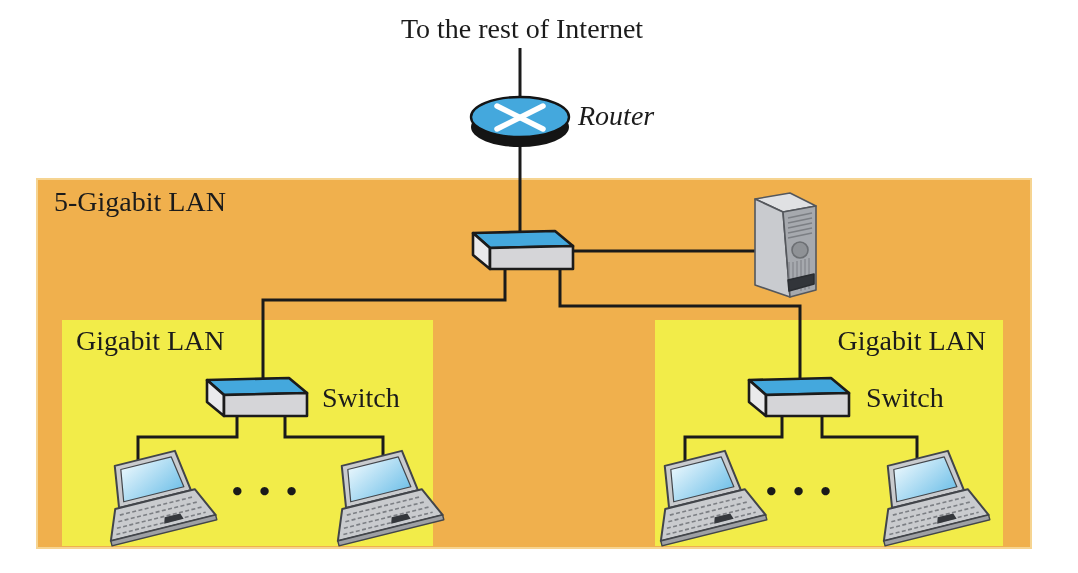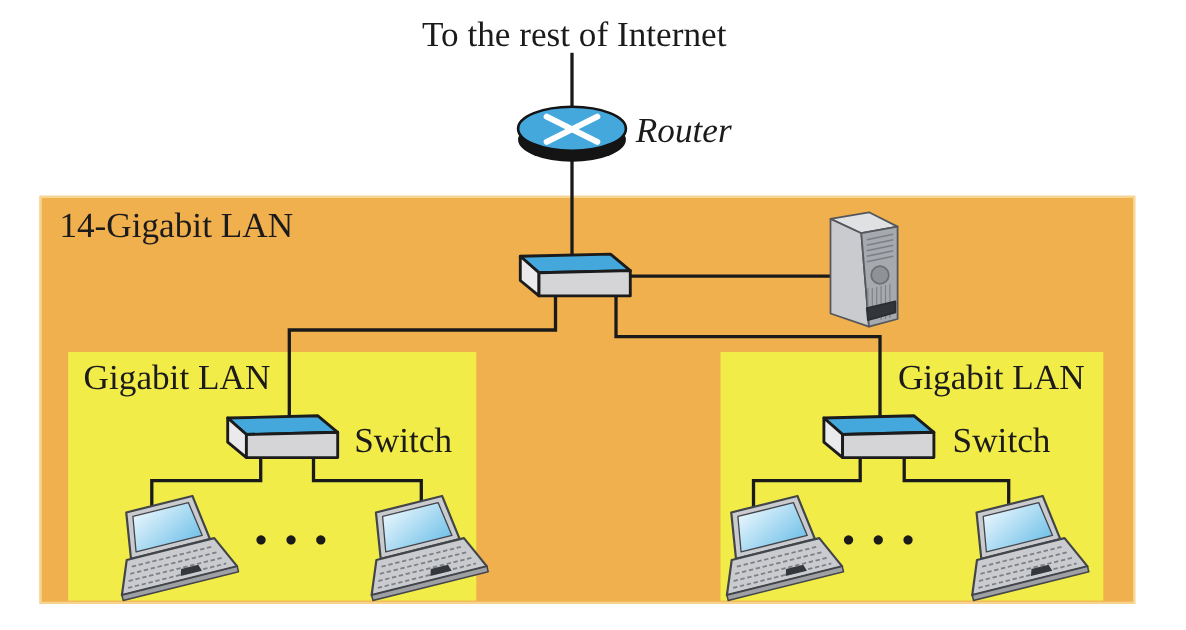--- a/index.html
+++ b/index.html
@@ -17,21 +17,21 @@
     background:#F0B04D;border:2px solid #F6D astounding;
   }
   
   .zone.orange{border:2px solid #F6D491;}
   .zone.yellow{background:#F2EC49;}
   .zone.yellow.left{left:62px;top:320px;width:371px;height:226px;}
   .zone.yellow.right{left:655px;top:320px;width:348px;height:226px;}
   svg.layer{position:absolute;left:0;top:0;z-index:2;}
   .label{
     position:absolute;z-index:3;
-    font-size:32px;line-height:1;white-space:nowrap;
+    font-size:28px;line-height:1;white-space:nowrap;
   }
   .label.center{transform:translateX(-50%);}
   .label.right-align{transform:translateX(-100%);}
   .dots{
     position:absolute;z-index:3;
     font-family:"DejaVu Sans", sans-serif;
     font-size:11px;letter-spacing:7px;color:#1a1a1a;
     transform:translate(-50%,-50%);white-space:nowrap;
   }
 </style>
@@ -122,21 +122,21 @@
     <use href="#laptop" transform="translate(99,455) rotate(-14,56,40)"></use>
     <use href="#laptop" transform="translate(326,455) rotate(-14,56,40)"></use>
     <use href="#laptop" transform="translate(649,455) rotate(-14,56,40)"></use>
     <use href="#laptop" transform="translate(872,455) rotate(-14,56,40)"></use>
   </svg>
 
   <div class="label center" style="left:522px;top:15px;">To the rest of Internet</div>
 
   <div class="label" style="left:578px;top:102px;font-style:italic;">Router</div>
 
-  <div class="label" style="left:54px;top:188px;">14-Gigabit LAN</div>
+  <div class="label" style="left:54px;top:188px;">5-Gigabit LAN</div>
 
   <div class="label" style="left:76px;top:327px;">Gigabit LAN</div>
 
   <div class="label right-align" style="left:986px;top:327px;">Gigabit LAN</div>
 
   <div class="label" style="left:322px;top:384px;">Switch</div>
 
   <div class="label" style="left:866px;top:384px;">Switch</div>
 
   <div class="dots" style="left:268px;top:490px;">● ● ●</div>

